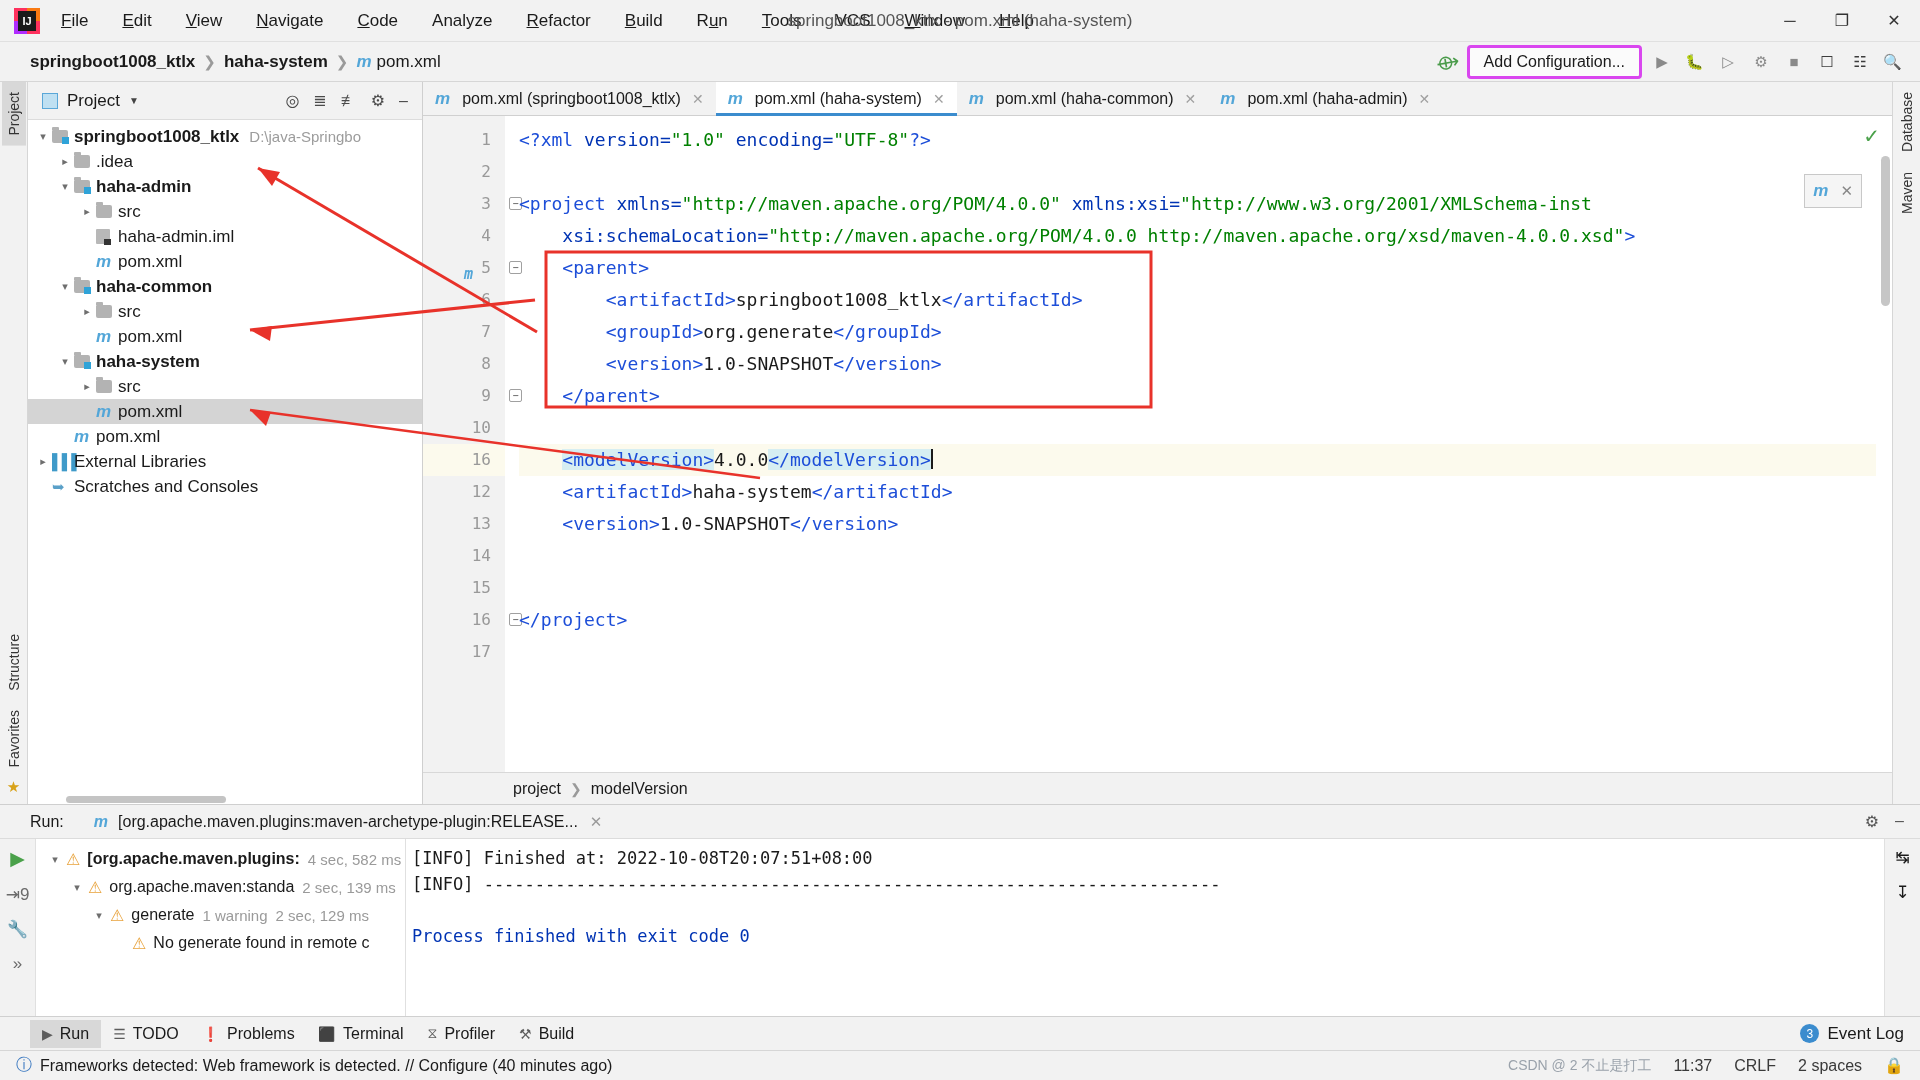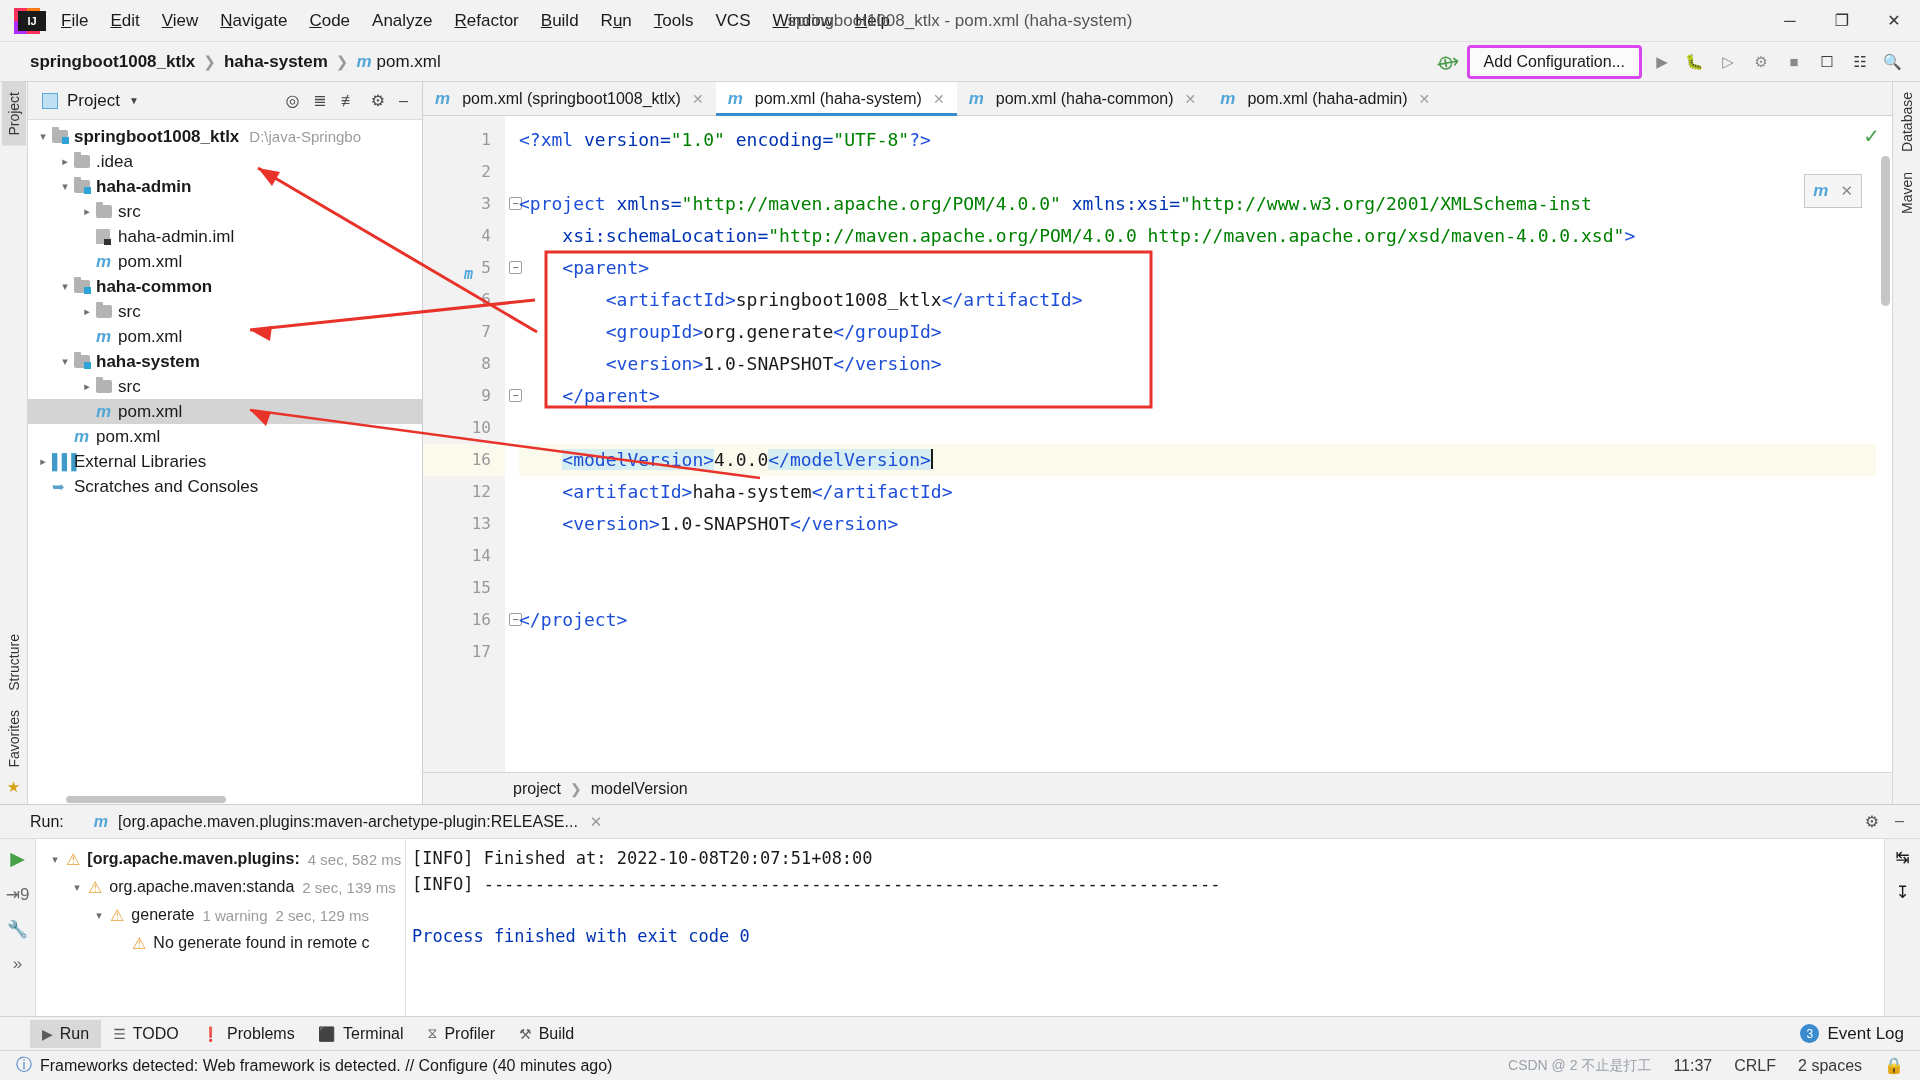--- a/index.html
+++ b/index.html
@@ -16,23 +16,23 @@
   
   .titlebar {
     height: 42px; background: #f2f2f2; display: flex; align-items: center;
     border-bottom: 1px solid #e0e0e0; flex: none; position: relative;
   }
   .ij-logo { width: 26px; height: 26px; margin: 0 10px 0 14px; position: relative; flex: none; }
   .ij-logo .q1 { position:absolute; left:0; top:0; width:13px; height:13px; background:#fe315d; }
   .ij-logo .q2 { position:absolute; right:0; top:0; width:13px; height:13px; background:#f97a12; }
   .ij-logo .q3 { position:absolute; left:0; bottom:0; width:13px; height:13px; background:#b02cfe; }
   .ij-logo .q4 { position:absolute; right:0; bottom:0; width:13px; height:13px; background:#fe315d; }
-  .ij-logo .inner { position:absolute; left:4px; top:3px; width:28px; height:20px; background:#1a1a1a;
+  .ij-logo .inner { position:absolute; left:4px; top:3px; width:18px; height:20px; background:#1a1a1a;
      color:#fff; font-size:11px; font-weight:bold; text-align:center; line-height:20px; }
-  .menubar { display: flex; align-items: center; gap: 0; }
+  .menubar { display: flex; align-items: center; gap: 12px; }
   .menu-item { padding: 4px 11px; font-size: 17px; color: #1a1a1a; cursor: default; white-space: nowrap; }
   .menu-item u { text-decoration: underline; }
   .win-title {
     position: absolute; left: 0; right: 0; text-align: center;
     font-size: 17px; color: #555; pointer-events: none;
   }
   .win-btns { margin-left: auto; display: flex; align-items: center; height: 42px; z-index: 2; }
   .win-btn { width: 52px; height: 42px; display: flex; align-items: center; justify-content: center;
      font-size: 16px; color: #333; }
 

